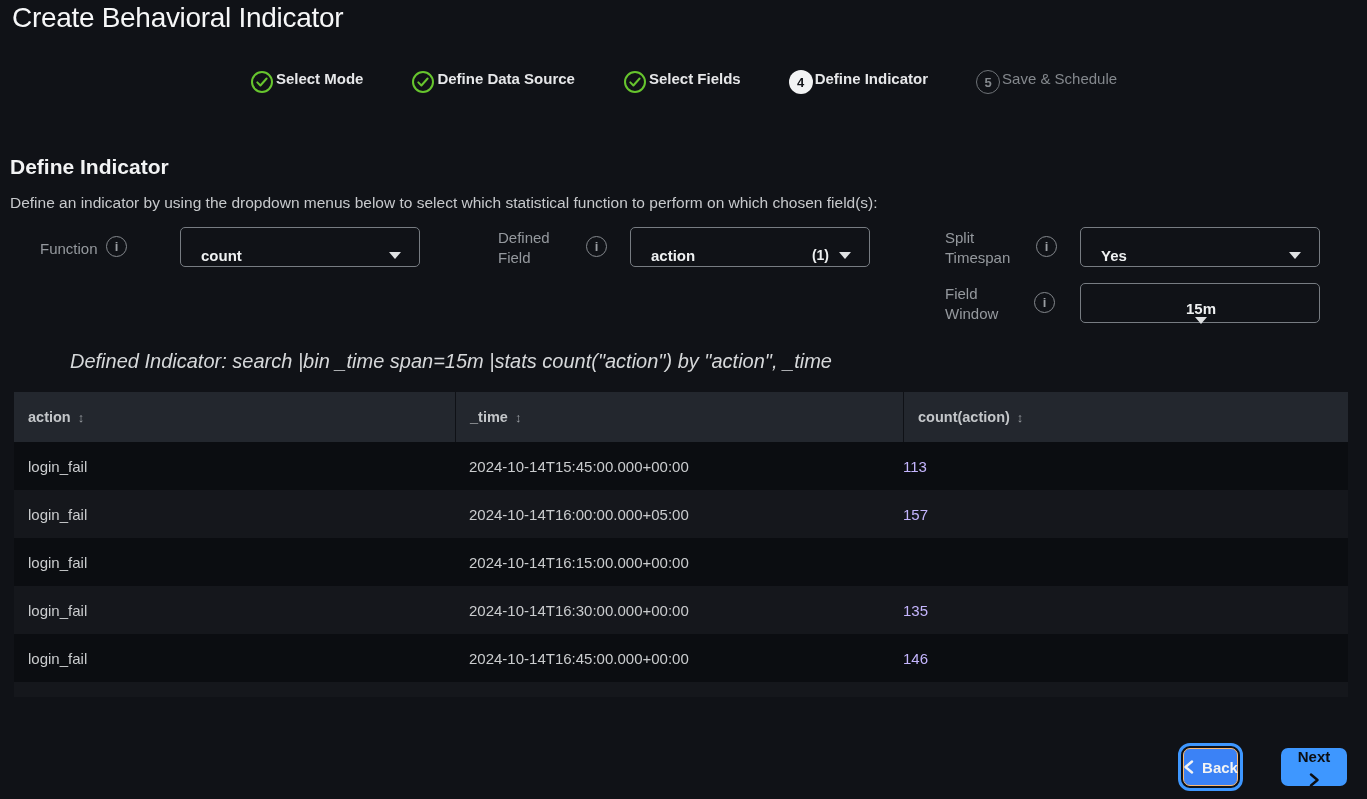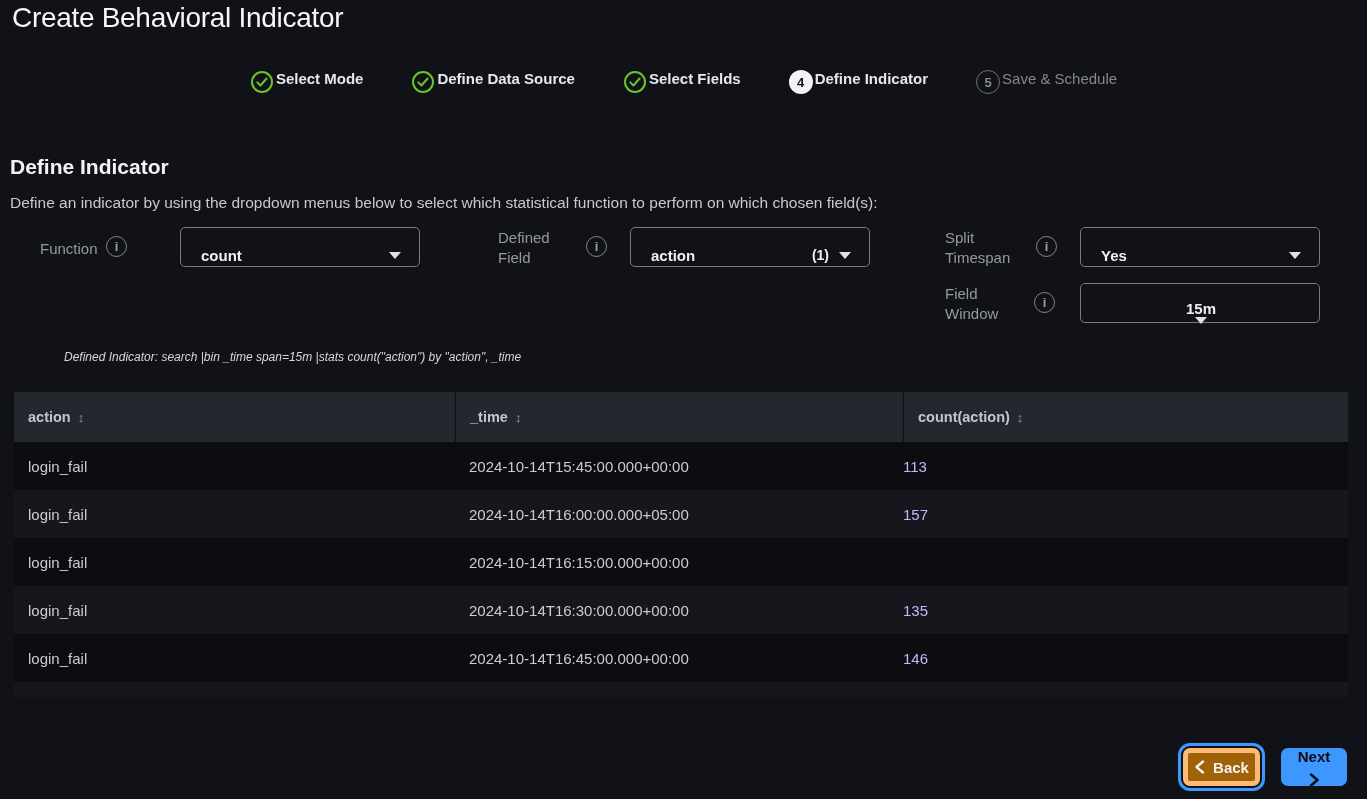--- a/index.html
+++ b/index.html
@@ -90,22 +90,22 @@
   .caret {
     width: 0; height: 0;
     border-left: 6px solid transparent;
     border-right: 6px solid transparent;
     border-top: 7px solid #dfe1e3;
   }
 
   
   .defined-indicator {
     position: absolute;
-    left: 64px; top: 350px;
-    font-size: 12px; font-style: italic; color: #d6d8da;
+    left: 70px; top: 350px;
+    font-size: 20px; font-style: italic; color: #d6d8da;
   }
 
   
   .results-table {
     position: absolute;
     left: 14px; top: 392px;
     width: 1334px; height: 305px;
     overflow: hidden;
   }
   .t-row {
@@ -131,23 +131,23 @@
   .btn {
     position: absolute;
     top: 748px; height: 38px;
     display: flex; align-items: center; justify-content: center; gap: 8px;
     border-radius: 7px;
     font-size: 15px; font-weight: 700;
     cursor: pointer;
     font-family: "Liberation Sans", sans-serif;
   }
   .btn-back {
-    left: 1183px; width: 77px;
-    background: #a16207;
-    border: 5px solid #fdba74;
+    left: 1183px; width: 55px;
+    background: #3b82f6;
+    border: 1px solid #fdba74;
     color: #f2f3f4;
     outline: 3px solid #3e97ff;
     outline-offset: 2px;
   }
   .btn-next {
     left: 1281px; width: 66px;
     background: #3e97ff;
     border: none;
     color: #0c0e11;
     flex-direction: column;

